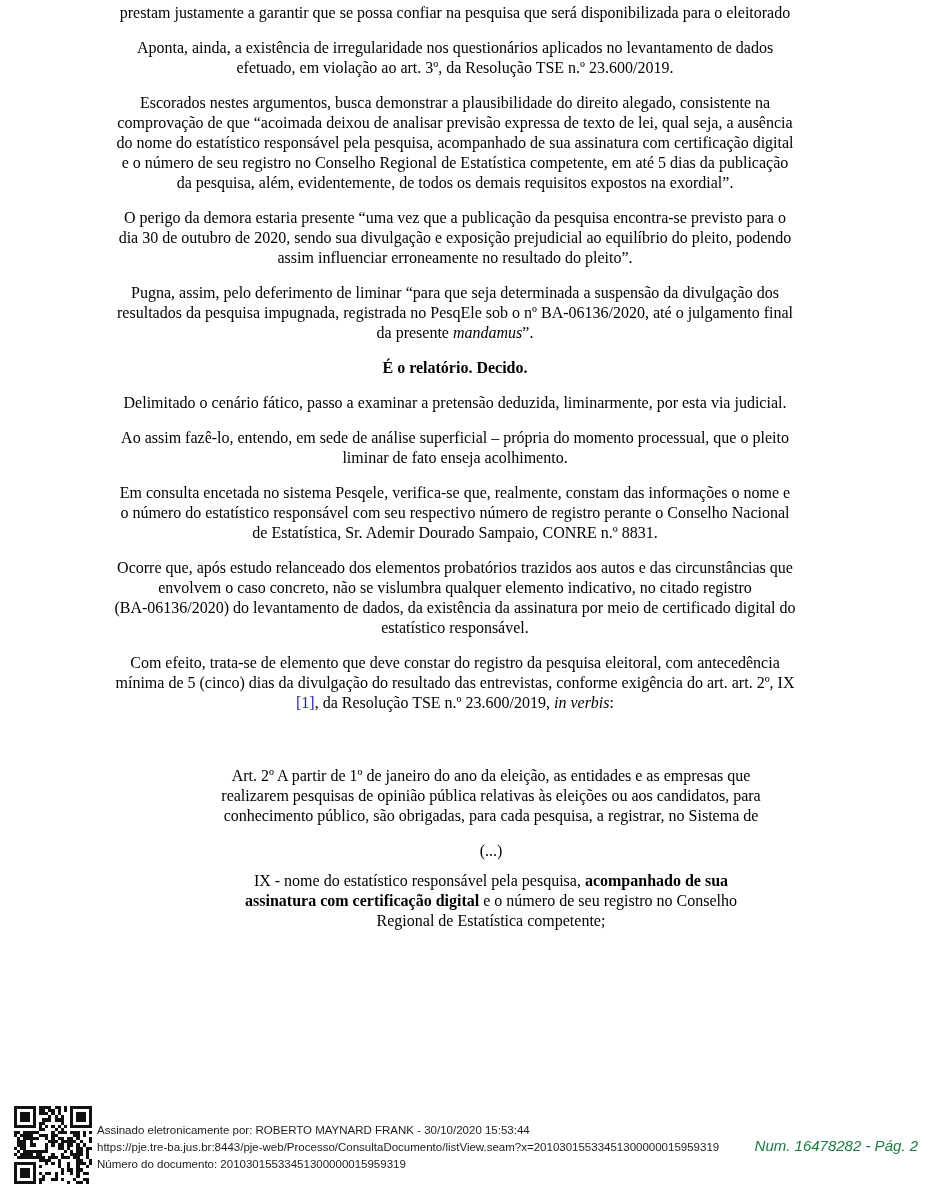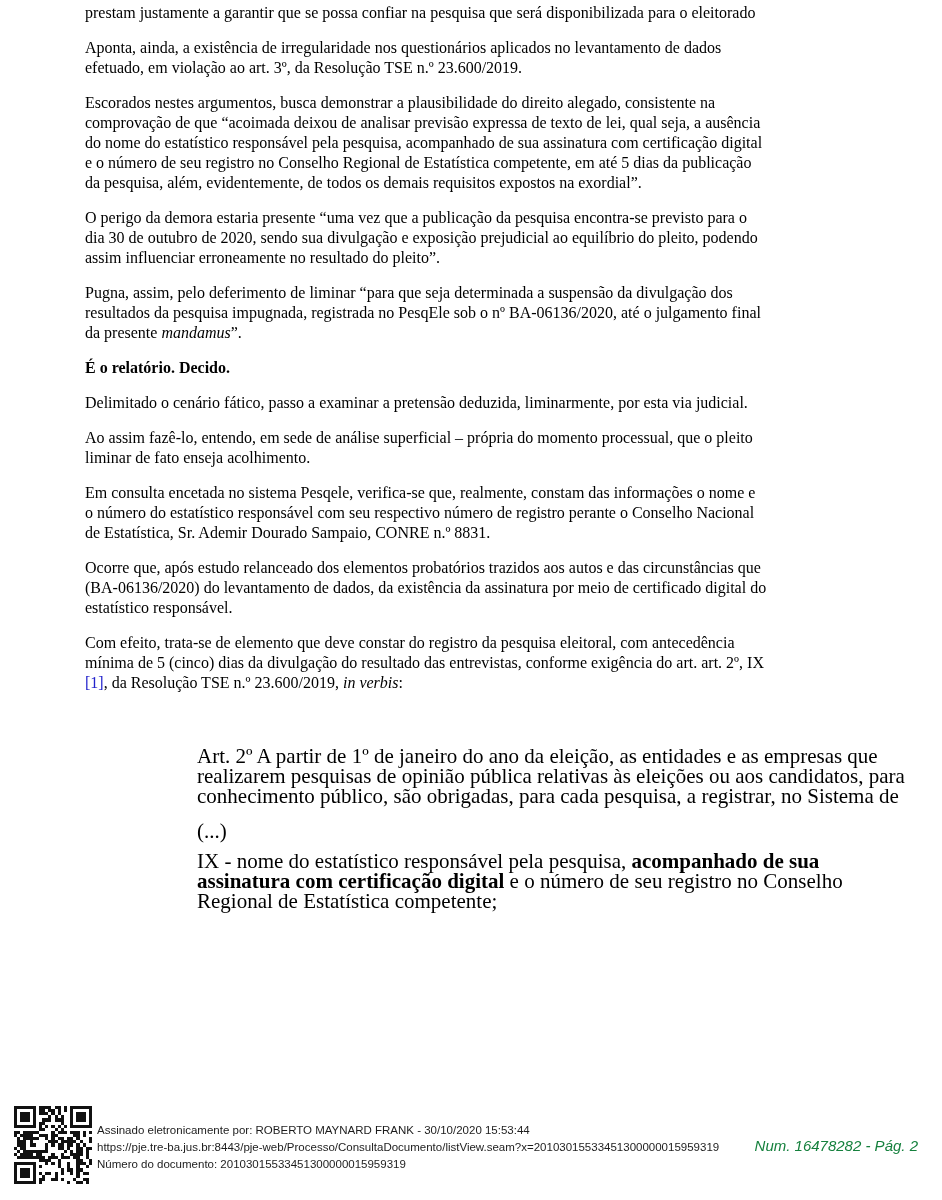--- a/index.html
+++ b/index.html
@@ -4,24 +4,24 @@
 <style>
   html, body { margin:0; padding:0; }
   body {
     width:942px; height:1200px; background:#ffffff; position:relative;
     font-family:"Liberation Serif", serif; color:#000; overflow:hidden;
   }
   .doc-body {
     position:absolute; left:85px; top:3px; width:740px;
     font-size:16px; line-height:20px;
   }
-  .para { margin:0 0 15px 0; }
+  .para { margin:0 0 15px 0;text-align:center; }
   .line { white-space:nowrap; }
   .para.heading { font-weight:bold; }
-  .para.quote { margin-left:112px; font-size:21px; }
+  .para.quote { margin-left:72px; font-size:16px; }
   .para[data-pid="q1"] { margin-top:53px; }
   .para[data-pid="q2"] { margin-bottom:10px; }
   .b { font-weight:bold; }
   .i { font-style:italic;margin-top:23px; }
   .lnk { color:var(--link, #2222cc); }
   .footer { position:absolute; left:0; top:1100px; width:942px; height:100px; }
   .qr-box { position:absolute; left:14px; top:6px; width:78px; height:78px; }
   .qr-box svg { width:78px; height:78px; display:block; shape-rendering:crispEdges; }
   .sig-lines {
     position:absolute; left:97px; top:22px;
@@ -72,20 +72,21 @@
       <div class="line"><span>Ao assim fazê-lo, entendo, em sede de análise superficial – própria do momento processual, que o pleito</span></div>
       <div class="line"><span>liminar de fato enseja acolhimento.</span></div>
     </div>
     <div class="para body" data-pid="p9">
       <div class="line"><span>Em consulta encetada no sistema Pesqele, verifica-se que, realmente, constam das informações o nome e</span></div>
       <div class="line"><span>o número do estatístico responsável com seu respectivo número de registro perante o Conselho Nacional</span></div>
       <div class="line"><span>de Estatística, Sr. Ademir Dourado Sampaio, CONRE n.º 8831.</span></div>
     </div>
     <div class="para body" data-pid="p10">
       <div class="line"><span>Ocorre que, após estudo relanceado dos elementos probatórios trazidos aos autos e das circunstâncias que</span></div>
+      <div class="line"><span>envolvem o caso concreto, não se vislumbra qualquer elemento indicativo, no citado registro</span></div>
       <div class="line"><span>(BA-06136/2020) do levantamento de dados, da existência da assinatura por meio de certificado digital do</span></div>
       <div class="line"><span>estatístico responsável.</span></div>
     </div>
     <div class="para body" data-pid="p11">
       <div class="line"><span>Com efeito, trata-se de elemento que deve constar do registro da pesquisa eleitoral, com antecedência</span></div>
       <div class="line"><span>mínima de 5 (cinco) dias da divulgação do resultado das entrevistas, conforme exigência do art. art. 2º, IX</span></div>
       <div class="line"><span class="lnk">[1]</span><span>, da Resolução TSE n.º 23.600/2019, </span><span class="i">in verbis</span><span>:</span></div>
     </div>
     <div class="para quote" data-pid="q1">
       <div class="line"><span>Art. 2º A partir de 1º de janeiro do ano da eleição, as entidades e as empresas que</span></div>

